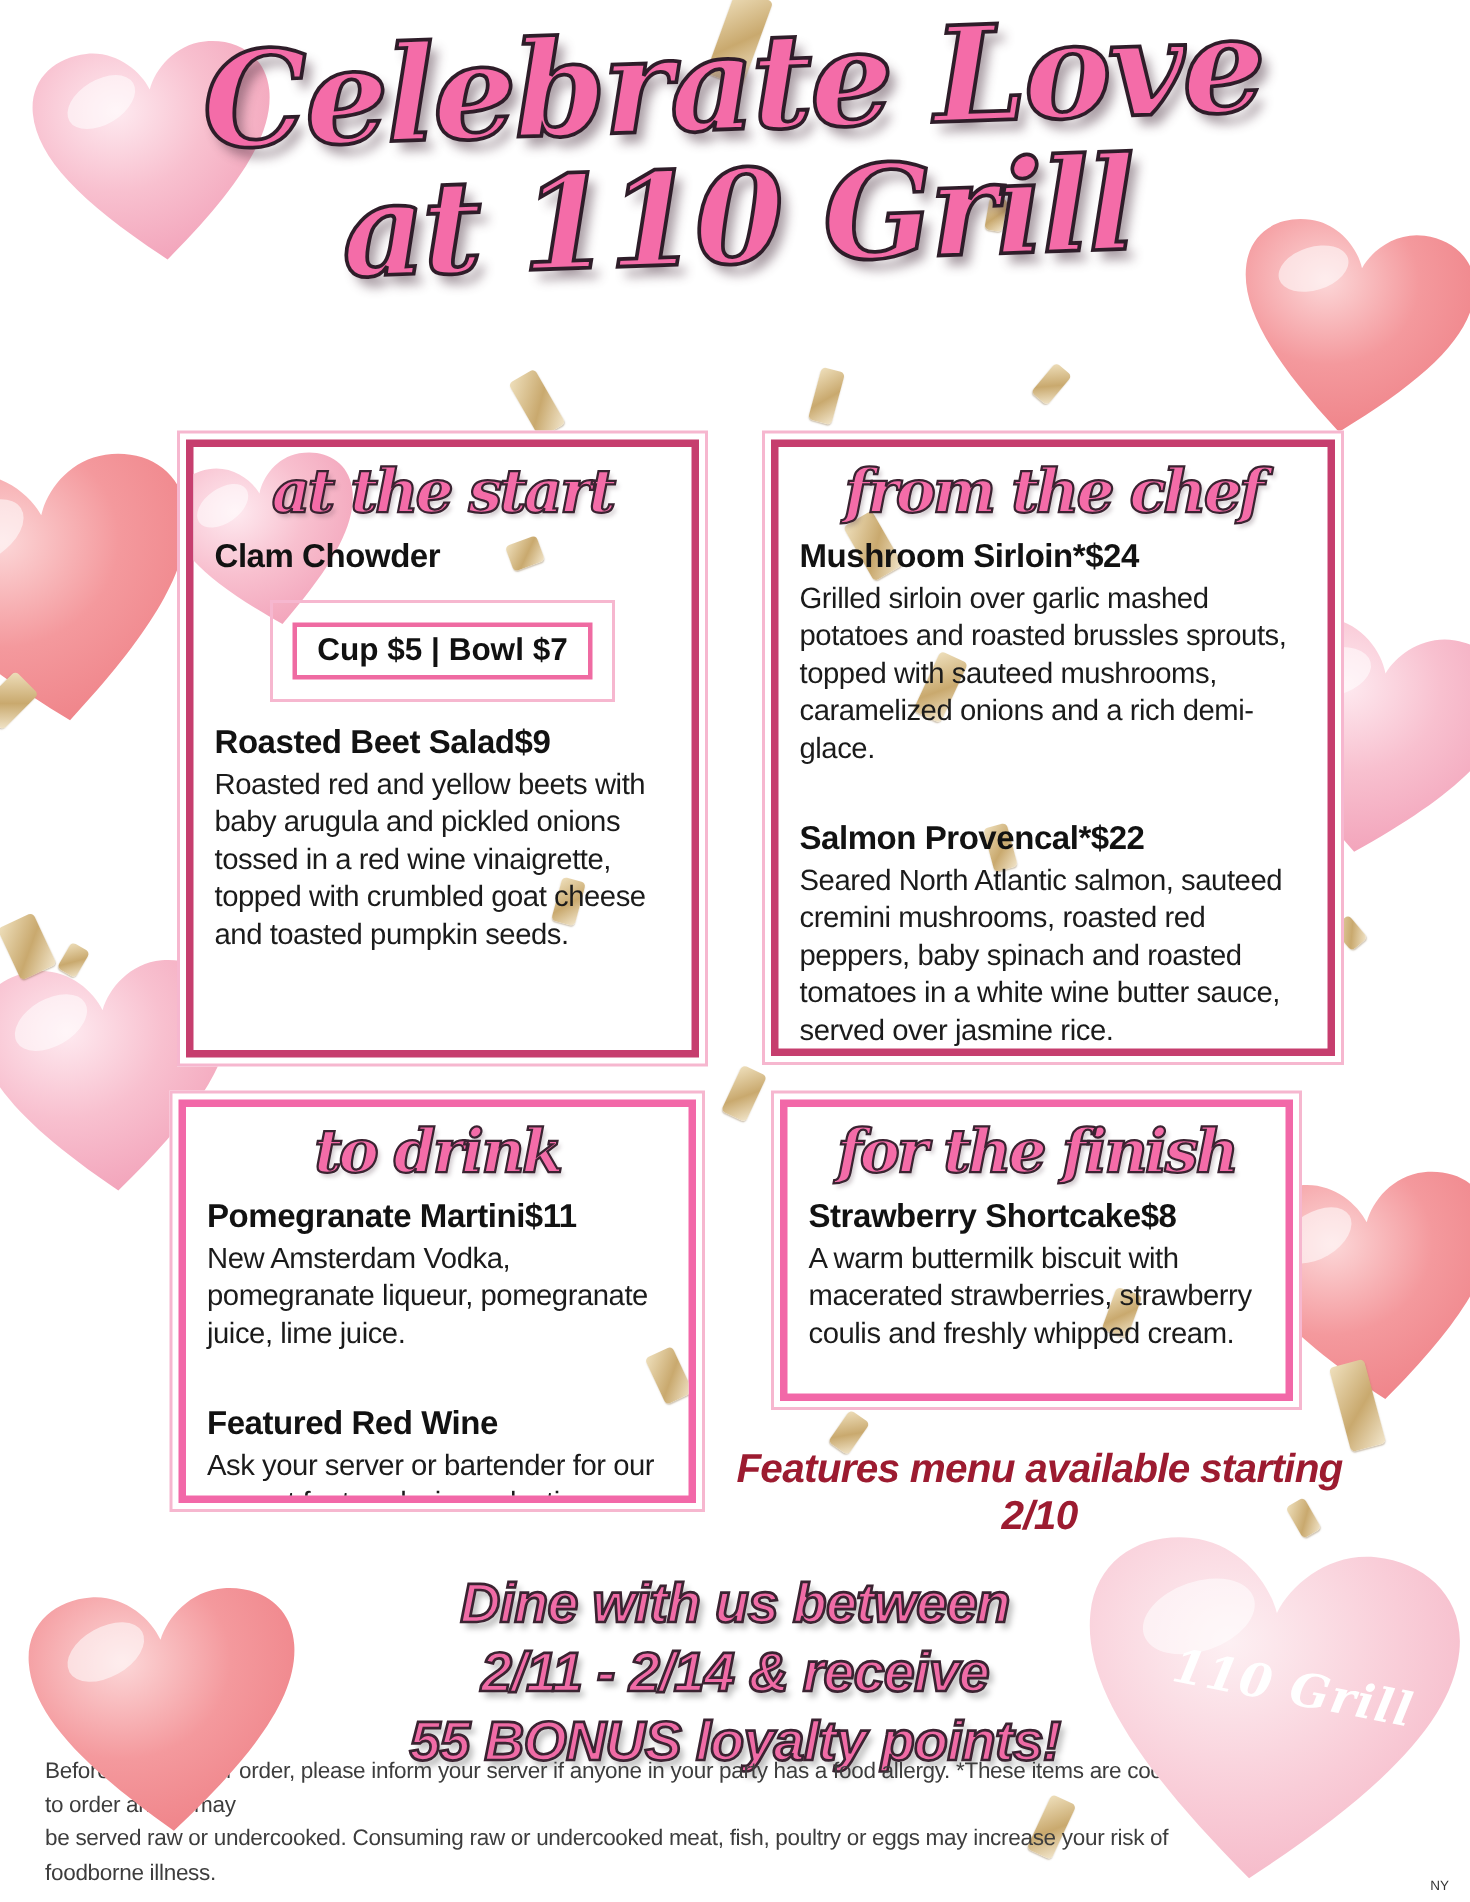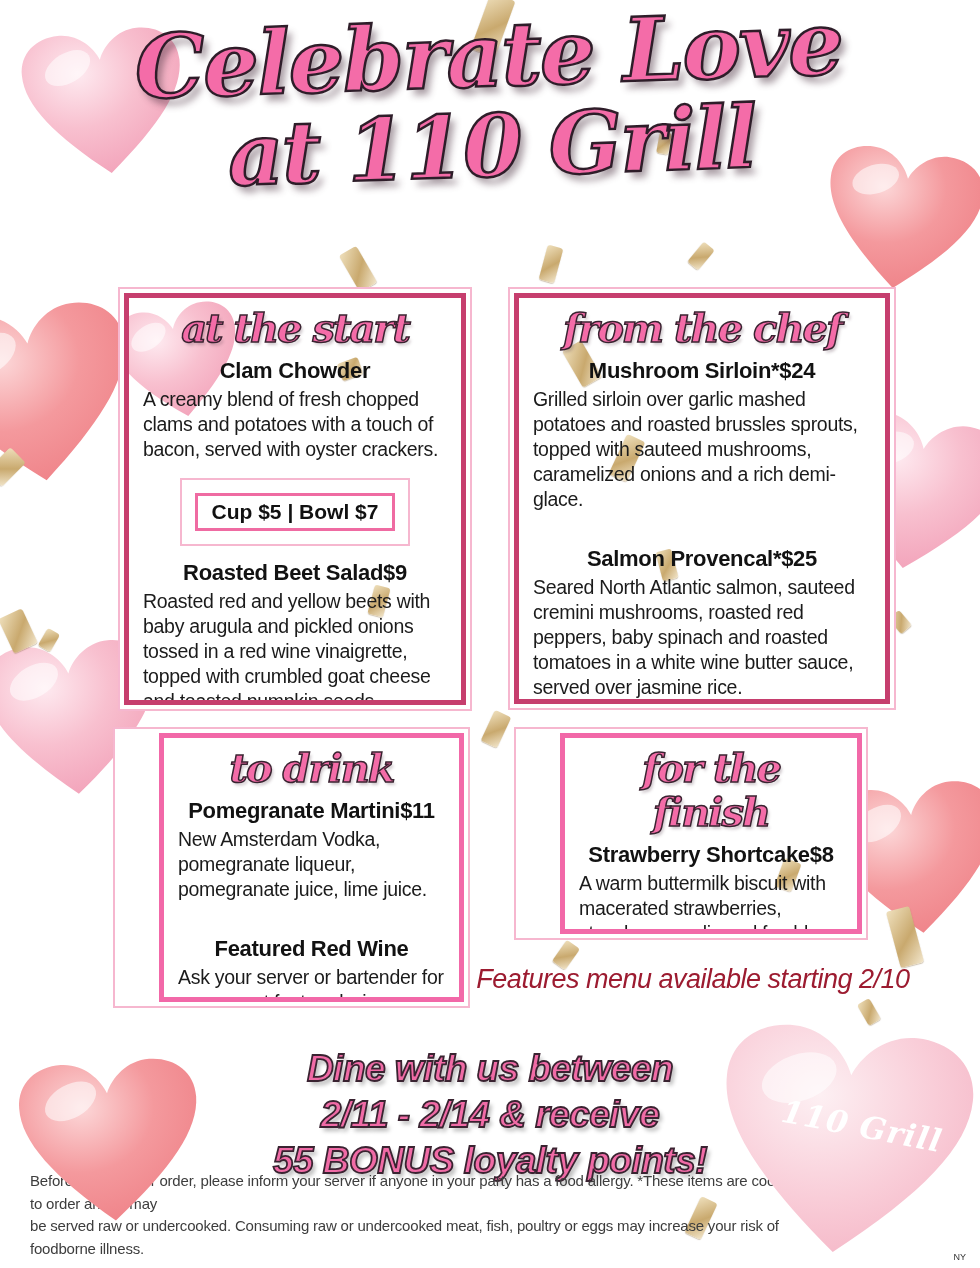--- a/index.html
+++ b/index.html
@@ -25,42 +25,42 @@
     font-size:86px;line-height:1.0;
     -webkit-text-stroke:2.5px #2e1d29;
     text-shadow:5px 7px 7px rgba(70,45,60,.45);
   }
   
   .box{position:absolute;background:#fff;border:2px solid #f6b7cf;padding:4px;z-index:2;box-sizing:border-box;}
   .box-inner{
     border:5px solid #c63e6e;height:100%;box-sizing:border-box;
     padding:8px 14px 8px;position:relative;overflow:hidden;background:#fff;
   }
-  .box.bright .box-inner{border-color:#f268a8;margin-left:40px;}
+  .box.bright .box-inner{border-color:#f268a8;}
   #box1{left:118px;top:287px;width:354px;height:424px;}
   #box2{left:508px;top:287px;width:388px;height:423px;}
   #box3{left:113px;top:727px;width:357px;height:281px;}
   #box4{left:514px;top:727px;width:354px;height:213px;}
   .section-header{
     text-align:center;font-size:40px;line-height:1.1;margin:0 0 8px;
     -webkit-text-stroke:1.5px #3a2331;position:relative;z-index:1;
     text-shadow:2px 3px 3px rgba(70,45,60,.25);
   }
   .item{margin-top:14px;position:relative;z-index:1;}
   .item.first{margin-top:4px;}
   .item.gap{margin-top:34px;}
-  .item-head{display:flex;justify-content:center;align-items:baseline;
+  .item-head{display:flex;justify-content:flex-start;align-items:baseline;
     font-weight:bold;font-size:22px;color:#121212;letter-spacing:-0.3px;}
   .item-desc{font-size:19.5px;line-height:1.28;color:#1b1b1b;margin-top:3px;letter-spacing:-0.3px;}
   .price-box{width:max-content;margin:16px auto 2px;border:2px solid #f6b7cf;padding:13px;position:relative;z-index:1;}
   .price-box-inner{border:3px solid #ef6ba2;padding:4px 14px;font-weight:bold;font-size:21px;color:#111;}
   
   #features-note{
     position:absolute;left:468px;top:964px;width:450px;text-align:center;z-index:3;
-    font-style:italic;font-weight:normal;font-size:27px;color:#9c1b30;letter-spacing:-0.5px;
+    font-style:italic;font-weight:bold;font-size:27px;color:#9c1b30;letter-spacing:-0.5px;
   }
   #promo{
     position:absolute;top:1046px;left:0;width:100%;text-align:center;z-index:3;
     font-weight:bold;font-style:italic;font-size:37px;line-height:1.24;color:#f06ba6;
     -webkit-text-stroke:1.8px #3a2331;letter-spacing:-0.5px;
     text-shadow:3px 4px 4px rgba(0,0,0,.28);
   }
   #footer{
     position:absolute;left:30px;bottom:8px;width:775px;z-index:3;
     font-size:15px;line-height:1.5;color:#3d3d3d;letter-spacing:-0.2px;
@@ -109,21 +109,20 @@
   </div>
 
   <div class="box dark" id="box1">
     <div class="box-inner" id="box1-inner">
       <div class="section-header scripty">at the start</div>
       <div class="item first">
         <div class="item-head">
           <span class="item-name">Clam Chowder</span>
           <span class="item-price"></span>
         </div>
-        <div class="item-desc">A creamy blend of fresh chopped clams and potatoes with a touch of bacon, served with oyster crackers.</div>
         <div class="price-box">
           <div class="price-box-inner">Cup $5 | Bowl $7</div>
         </div>
       </div>
       <div class="item">
         <div class="item-head">
           <span class="item-name">Roasted Beet Salad</span>
           <span class="item-price">$9</span>
         </div>
         <div class="item-desc">Roasted red and yellow beets with baby arugula and pickled onions tossed in a red wine vinaigrette, topped with crumbled goat cheese and toasted pumpkin seeds.</div>
@@ -143,21 +142,21 @@
       <div class="item first">
         <div class="item-head">
           <span class="item-name">Mushroom Sirloin*</span>
           <span class="item-price">$24</span>
         </div>
         <div class="item-desc">Grilled sirloin over garlic mashed potatoes and roasted brussles sprouts, topped with sauteed mushrooms, caramelized onions and a rich demi-glace.</div>
       </div>
       <div class="item gap">
         <div class="item-head">
           <span class="item-name">Salmon Provencal*</span>
-          <span class="item-price">$25</span>
+          <span class="item-price">$22</span>
         </div>
         <div class="item-desc">Seared North Atlantic salmon, sauteed cremini mushrooms, roasted red peppers, baby spinach and roasted tomatoes in a white wine butter sauce, served over jasmine rice.</div>
       </div>
     <div class="confetti" style="left:52px;top:45px;width:22px;height:42px;z-index:0;transform:rotate(-30deg)"></div>
         <div class="confetti" style="left:98px;top:138px;width:20px;height:44px;z-index:0;transform:rotate(25deg)"></div>
         <div class="confetti" style="left:140px;top:252px;width:16px;height:30px;z-index:0;transform:rotate(-15deg)"></div>
       </div>
   </div>
 
   <div class="box bright" id="box3">

